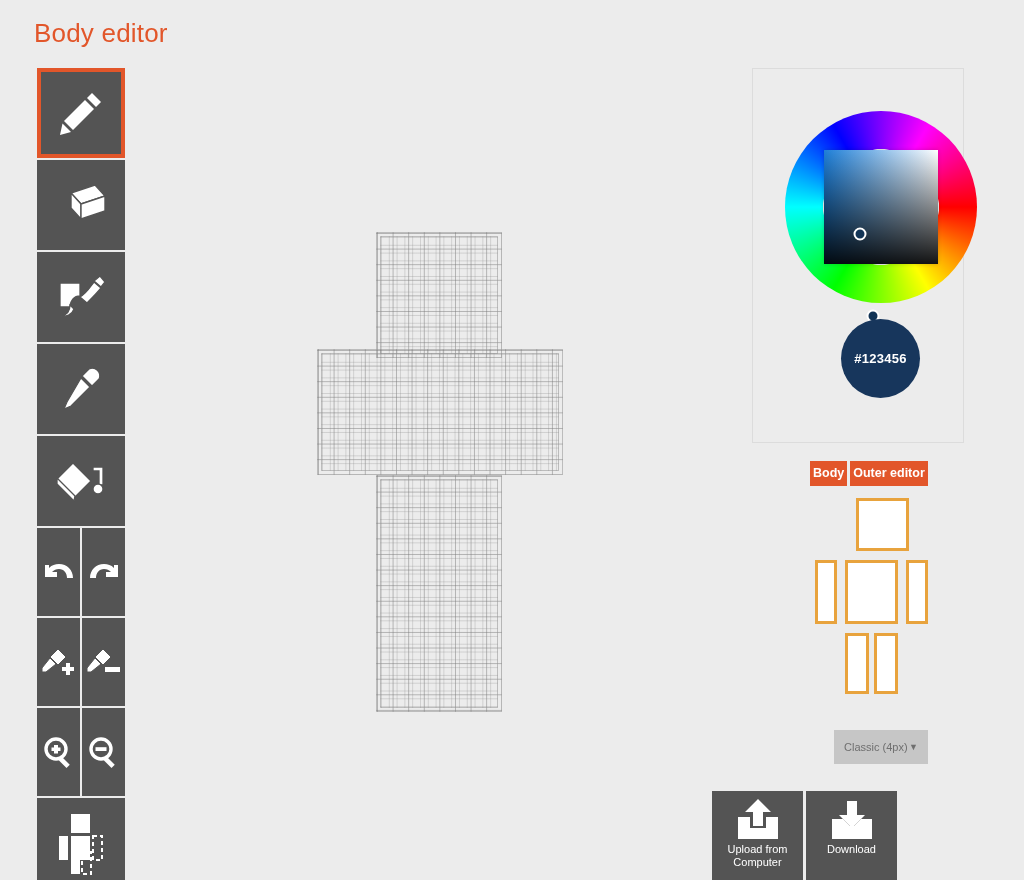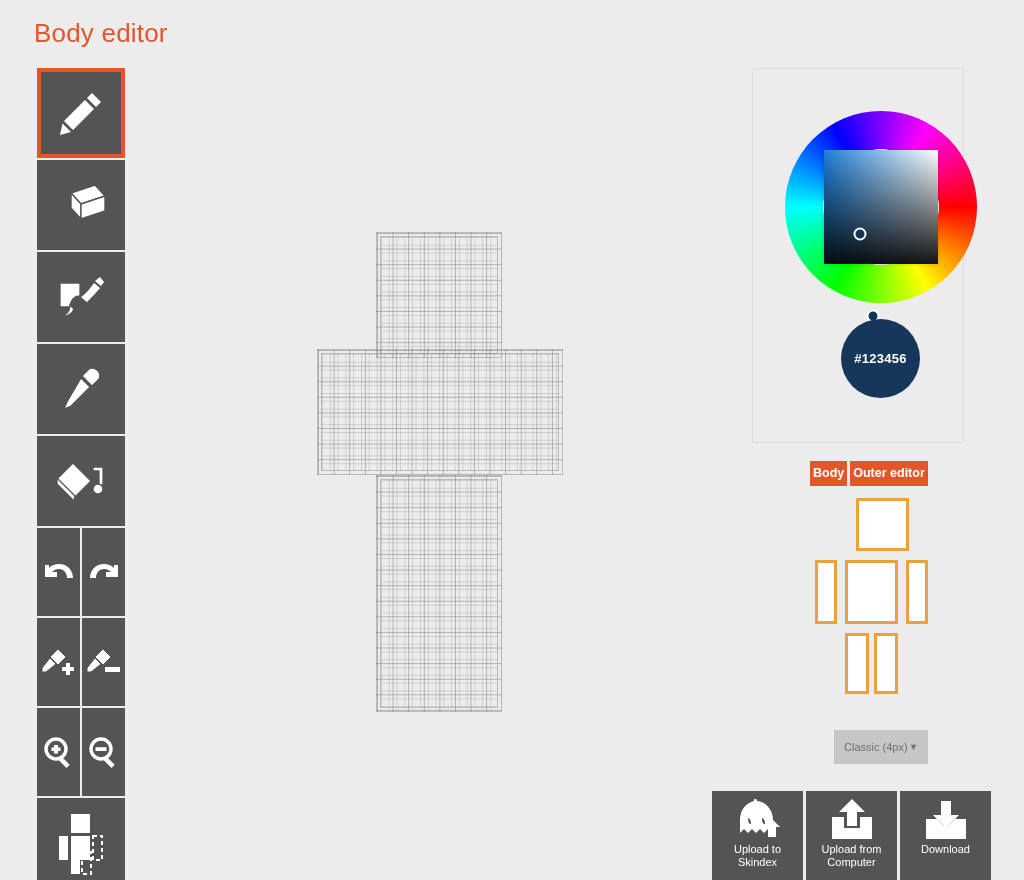--- a/index.html
+++ b/index.html
@@ -409,35 +409,20 @@
   <div class="bp" style="left:59px; top:135px; width:24px; height:61px;"></div>
 </div>
 
 <div id="model-select">
   <span class="sel-label">Classic (4px)</span>
   <span class="chev">▼</span>
 </div>
 
 <div id="actions">
 
-  <div class="action-btn">
-    <svg width="52" height="40" viewBox="0 0 52 40">
-      <g fill="#ffffff">
-        <path d="M22 2 C21 0 25 -1 25 2 C34 3 41 11 41 21 L41 34 L36 30 L32 34 L28 30 L24 34 L20 30 L16 34 L12 30 L8 34 L8 21 C8 11 14 4 22 2 Z"></path>
-      </g>
-      <g fill="#545454">
-        <path d="M16 20 C16 24 19 27 19 24 C19 21 16 17 16 20 Z"></path>
-        <path d="M30 20 C30 24 33 27 33 24 C33 21 30 17 30 20 Z"></path>
-      </g>
-      <g fill="#ffffff">
-        <path d="M40 20 L48 28 L44 28 L44 38 L36 38 L36 28 L32 28 Z"></path>
-      </g>
-    </svg>
-    <div class="a-label">Upload to Skindex</div>
-  </div>
 
   <div class="action-btn">
     <svg width="52" height="40" viewBox="0 0 52 40">
       <g fill="#ffffff">
         <path d="M26 0 L39 13 L31 13 L31 27 L21 27 L21 13 L13 13 Z"></path>
         <path d="M6 18 L18 18 L18 29 L34 29 L34 18 L46 18 L46 40 L6 40 Z"></path>
       </g>
     </svg>
     <div class="a-label">Upload from Computer</div>
   </div>

